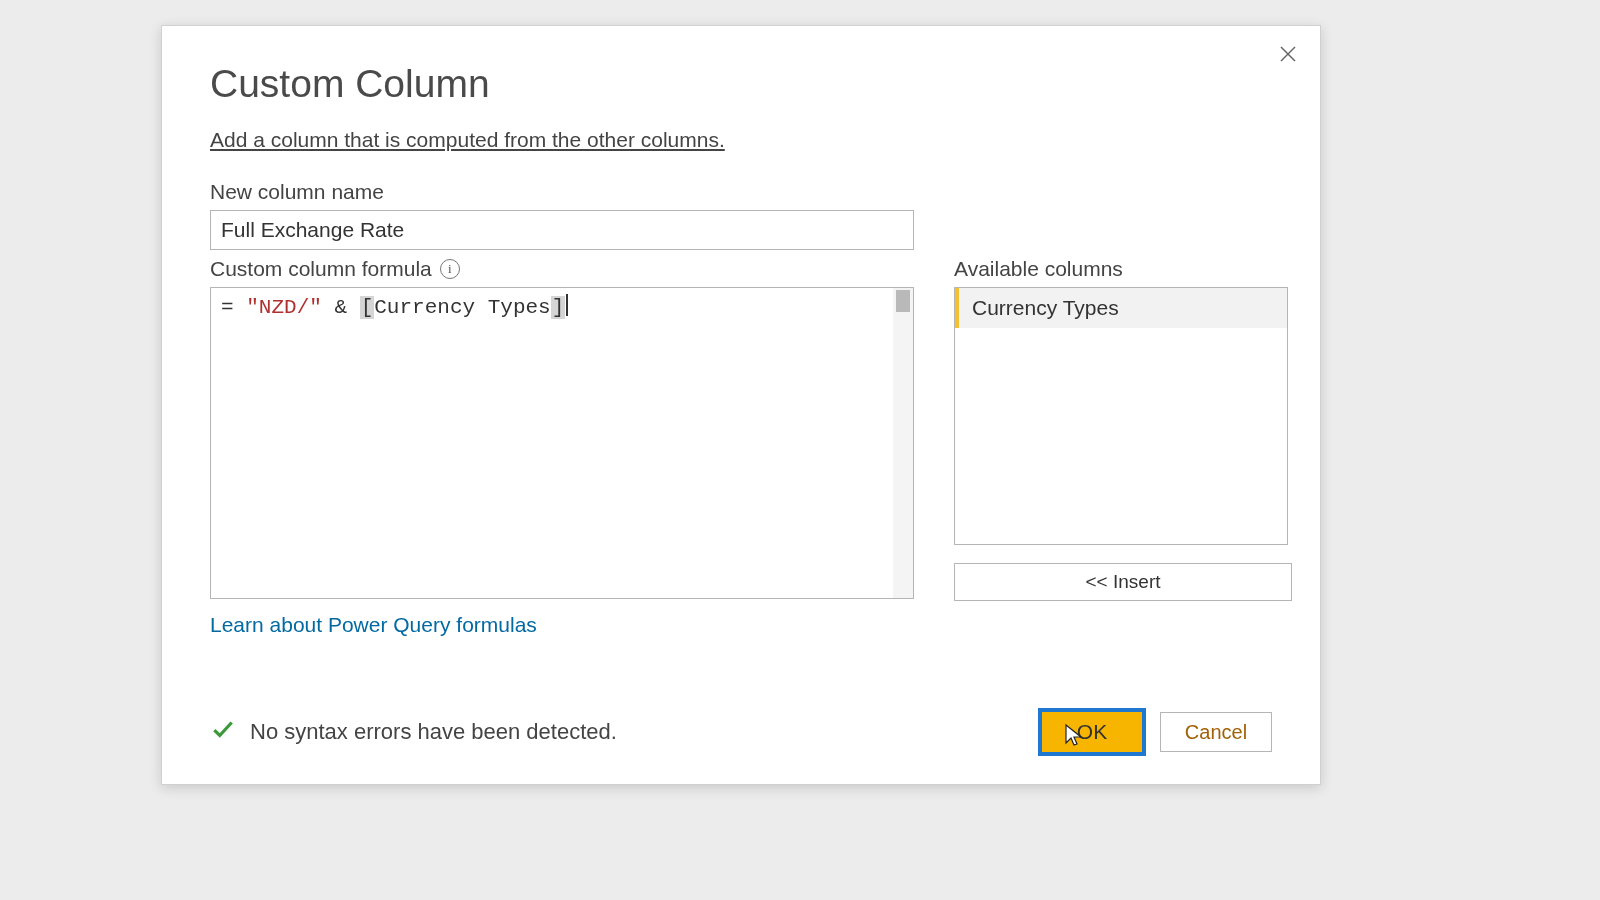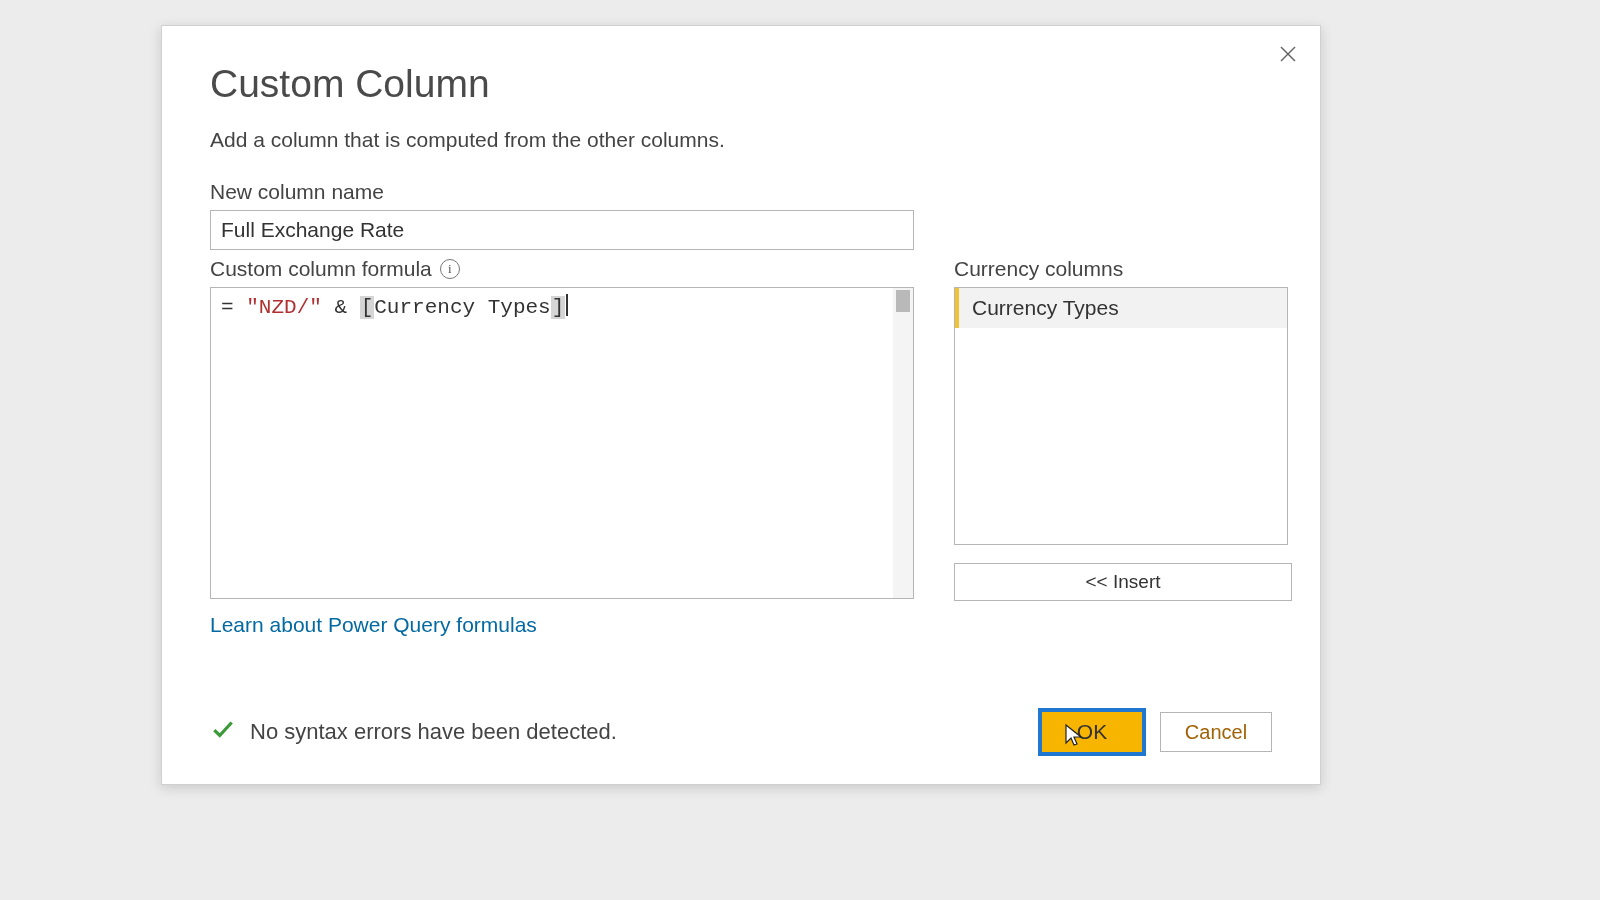--- a/index.html
+++ b/index.html
@@ -47,20 +47,21 @@
     .dialog-title {
       font-size: 39px;
       font-weight: 300;
       color: #4a4a4a;
       margin-bottom: 22px;
     }
     .dialog-subtitle {
       font-size: 21px;
       color: #444;
       margin-bottom: 28px;
+      text-decoration: underline;
     }
     .field-label {
       font-size: 21px;
       color: #444;
       margin-bottom: 6px;
       display: flex;
       align-items: center;
     }
     .info-icon {
       display: inline-flex;
@@ -265,21 +266,21 @@
       <div class="formula-wrap">
         <div class="formula-text"><span class="tok-eq">= </span><span class="tok-str">"NZD/"</span><span class="tok-op"> &amp; </span><span class="tok-br bracket-hl">[</span><span class="tok-col">Currency Types</span><span class="tok-br bracket-hl">]</span><span class="caret"></span></div>
         <div class="formula-scroll">
           <div class="thumb"></div>
         </div>
       </div>
       <a class="learn-link">Learn about Power Query formulas</a>
     </div>
 
     <div class="right-col">
-      <div class="field-label">Currency columns</div>
+      <div class="field-label">Available columns</div>
       <div class="available-list">
         <div class="available-item">Currency Types</div>
       </div>
       <button class="insert-btn">&lt;&lt; Insert</button>
     </div>
   </div>
 
   <div class="footer-row">
     <div class="status-msg">
       <span class="check-icon">

